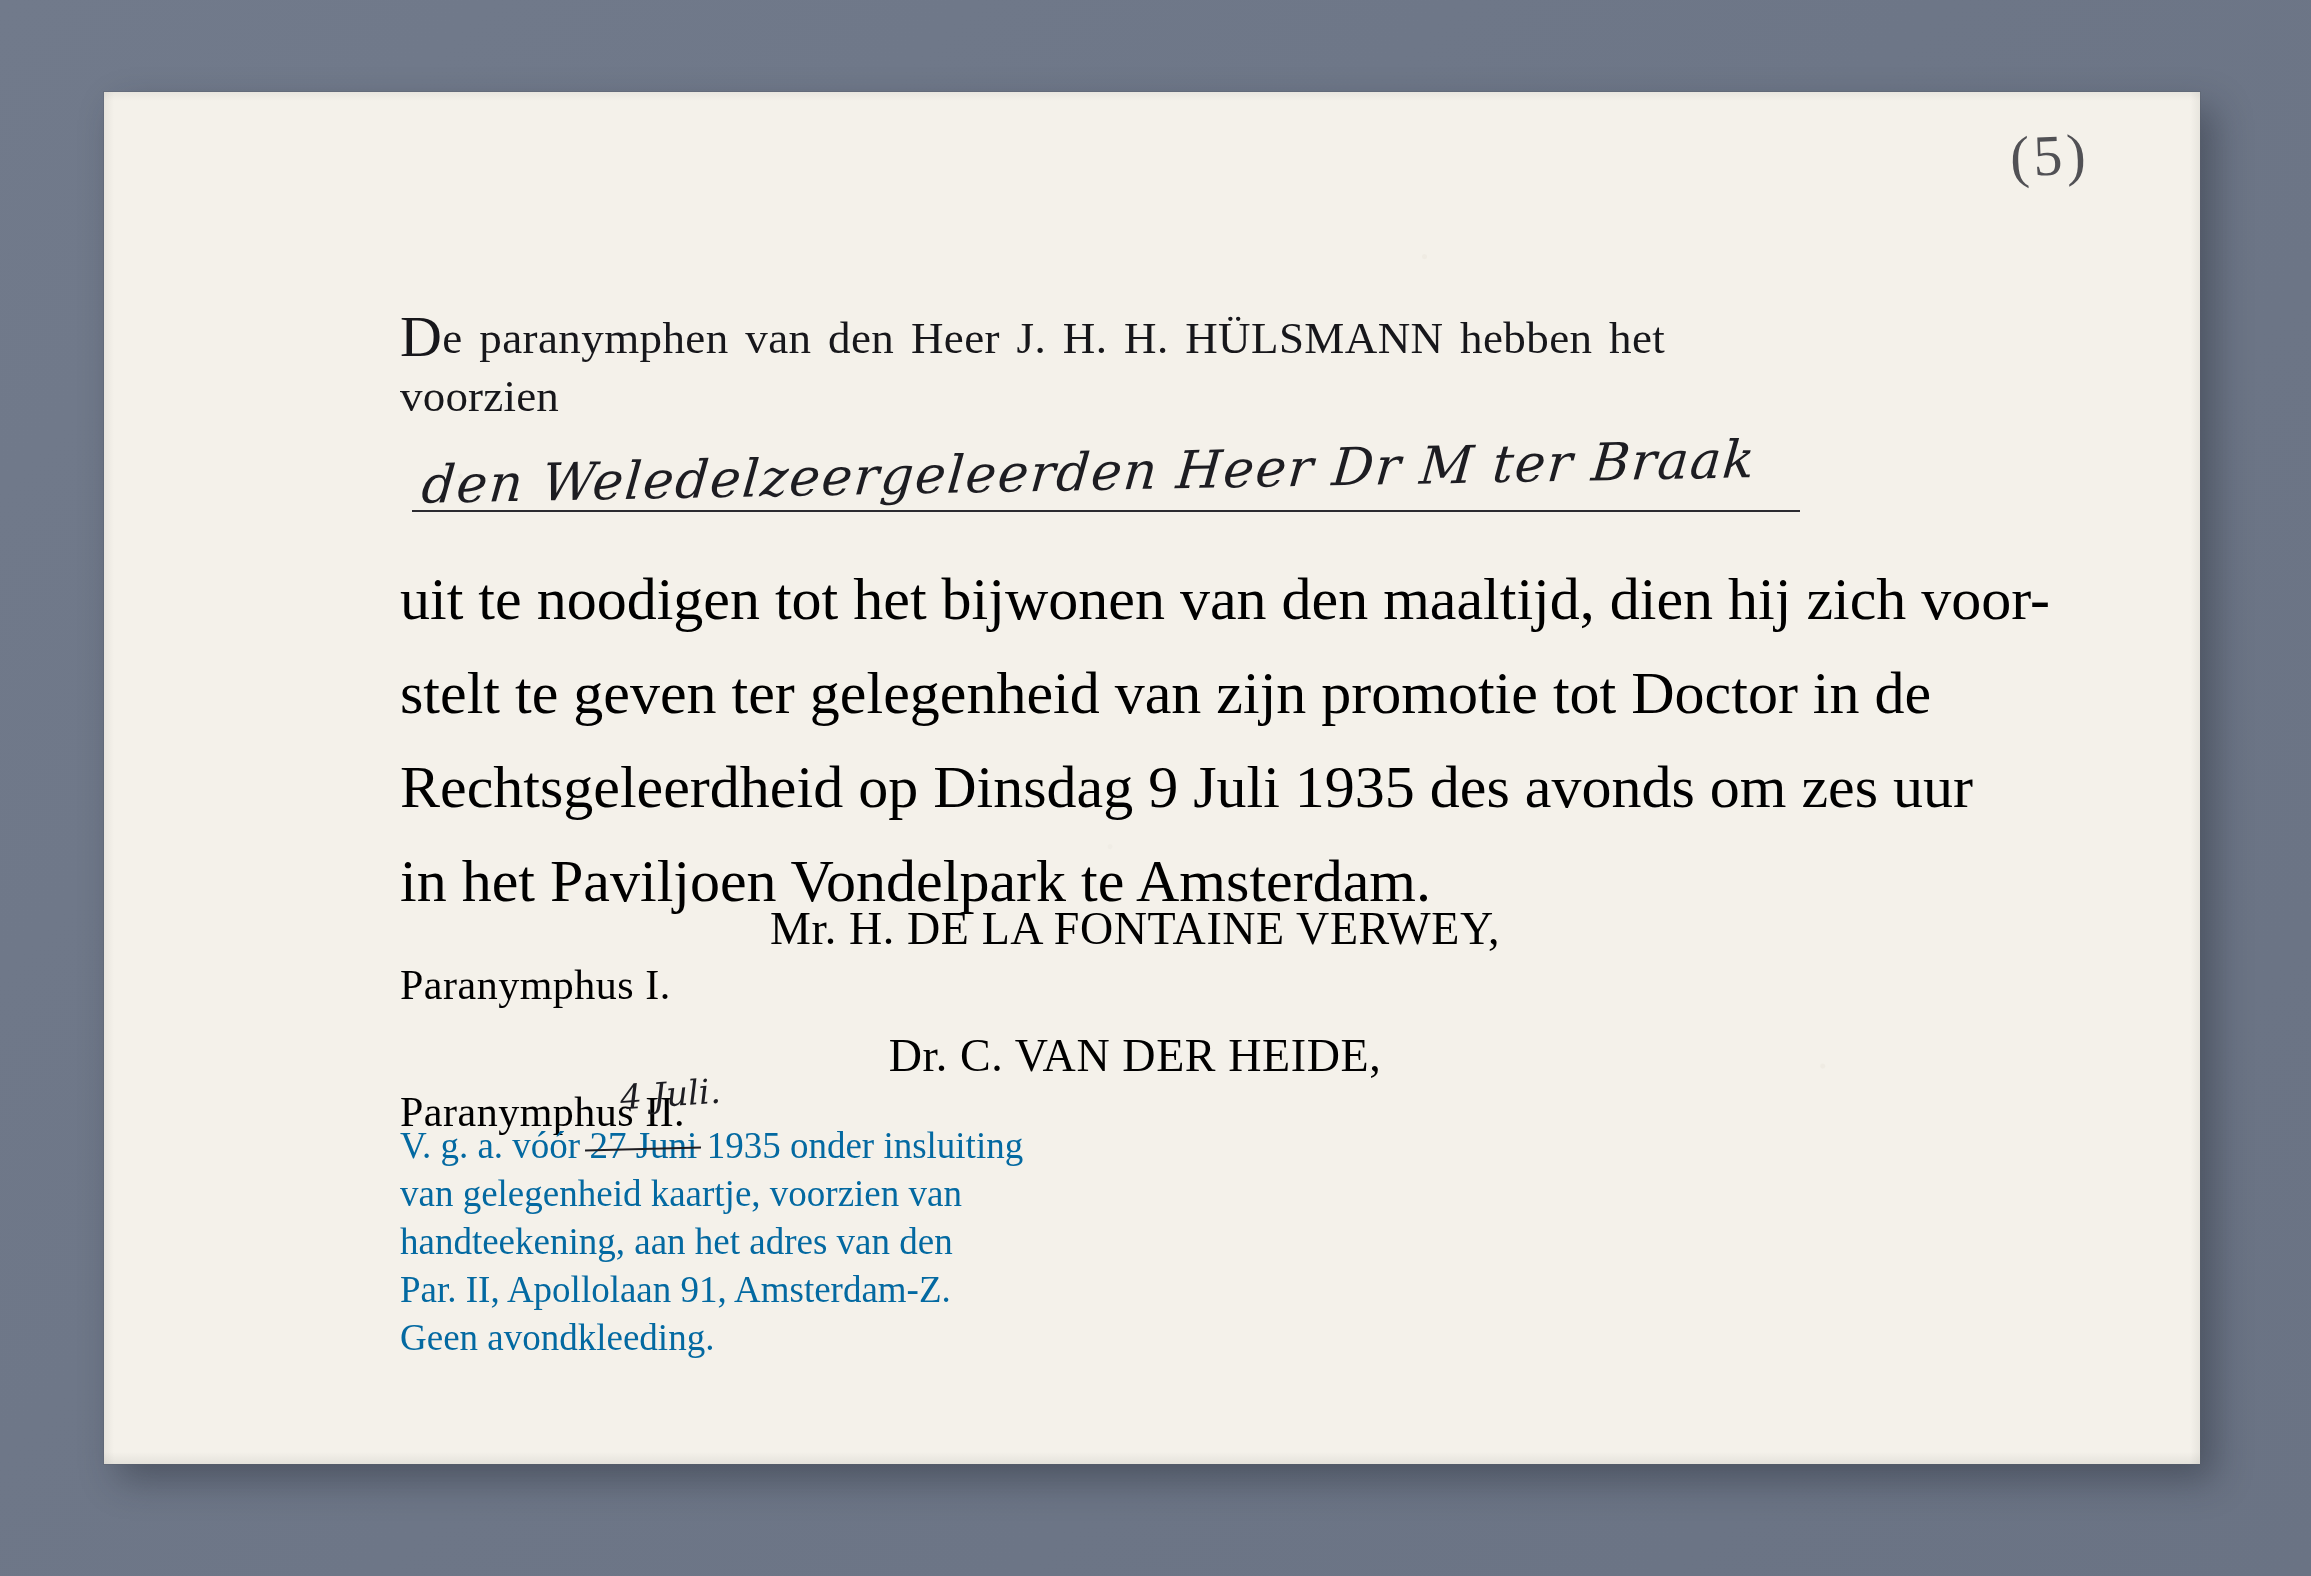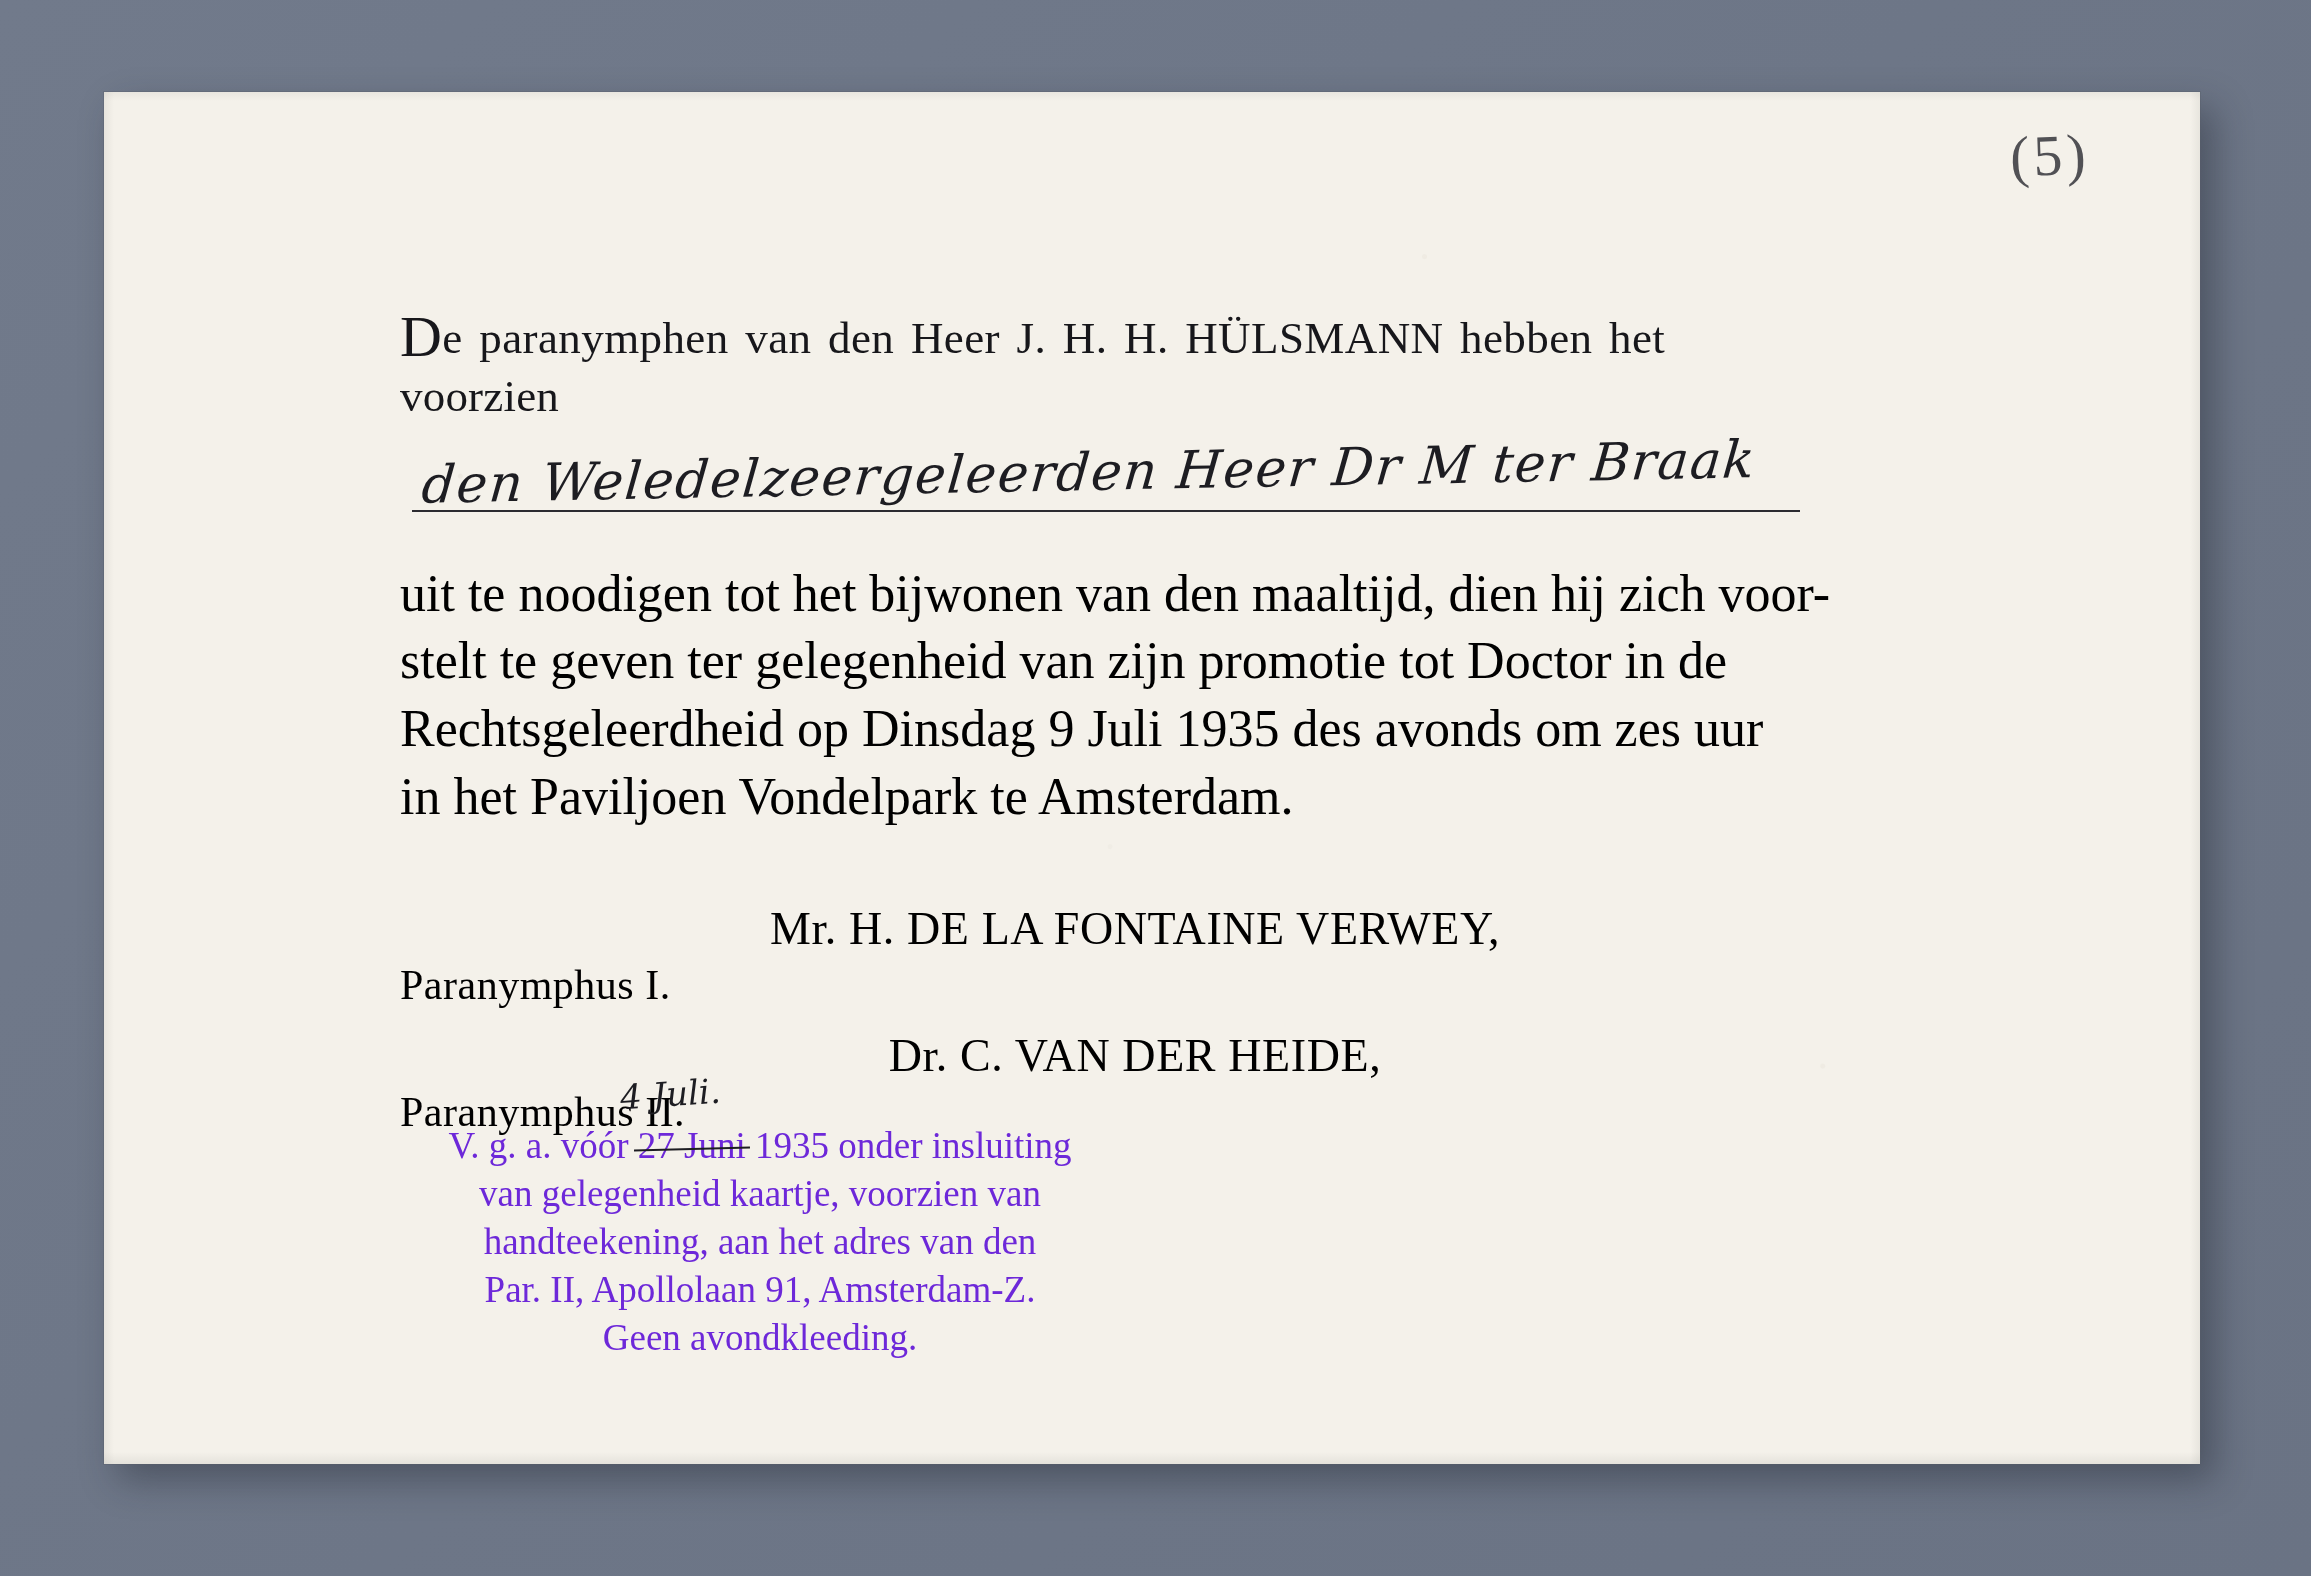--- a/index.html
+++ b/index.html
@@ -131,23 +131,24 @@
     white-space: nowrap;
   }
 
   
   #main-para {
     margin-top: 30px;
     width: 1398px;
   }
   #main-para .pline {
     display: block;
-    font-size: 52px;
+    font-size: 60px;
     line-height: 1.30;
     white-space: nowrap;
+    margin-top: 16px;
   }
 
   
   #signatures {
     position: absolute;
     left: 296px;
     top: 810px;
     width: 1400px;
   }
   .sig-name {
@@ -167,25 +168,24 @@
   
   #footer-block {
     position: absolute;
     left: 296px;
     top: 1030px;
     width: 720px;
   }
   #footer-block .fline {
     font-size: 37px;
     line-height: 1.30;
-    color: #6d28d9;
+    color: #0369a1;
     display: flex;
     justify-content: space-between;
     white-space: nowrap;
-    text-align: center;
   }
   #footer-block .fline.nojust {
     display: block;
   }
   .strike {
     position: relative;
     display: inline-block;
   }
   .strike::after {
     content: "";

